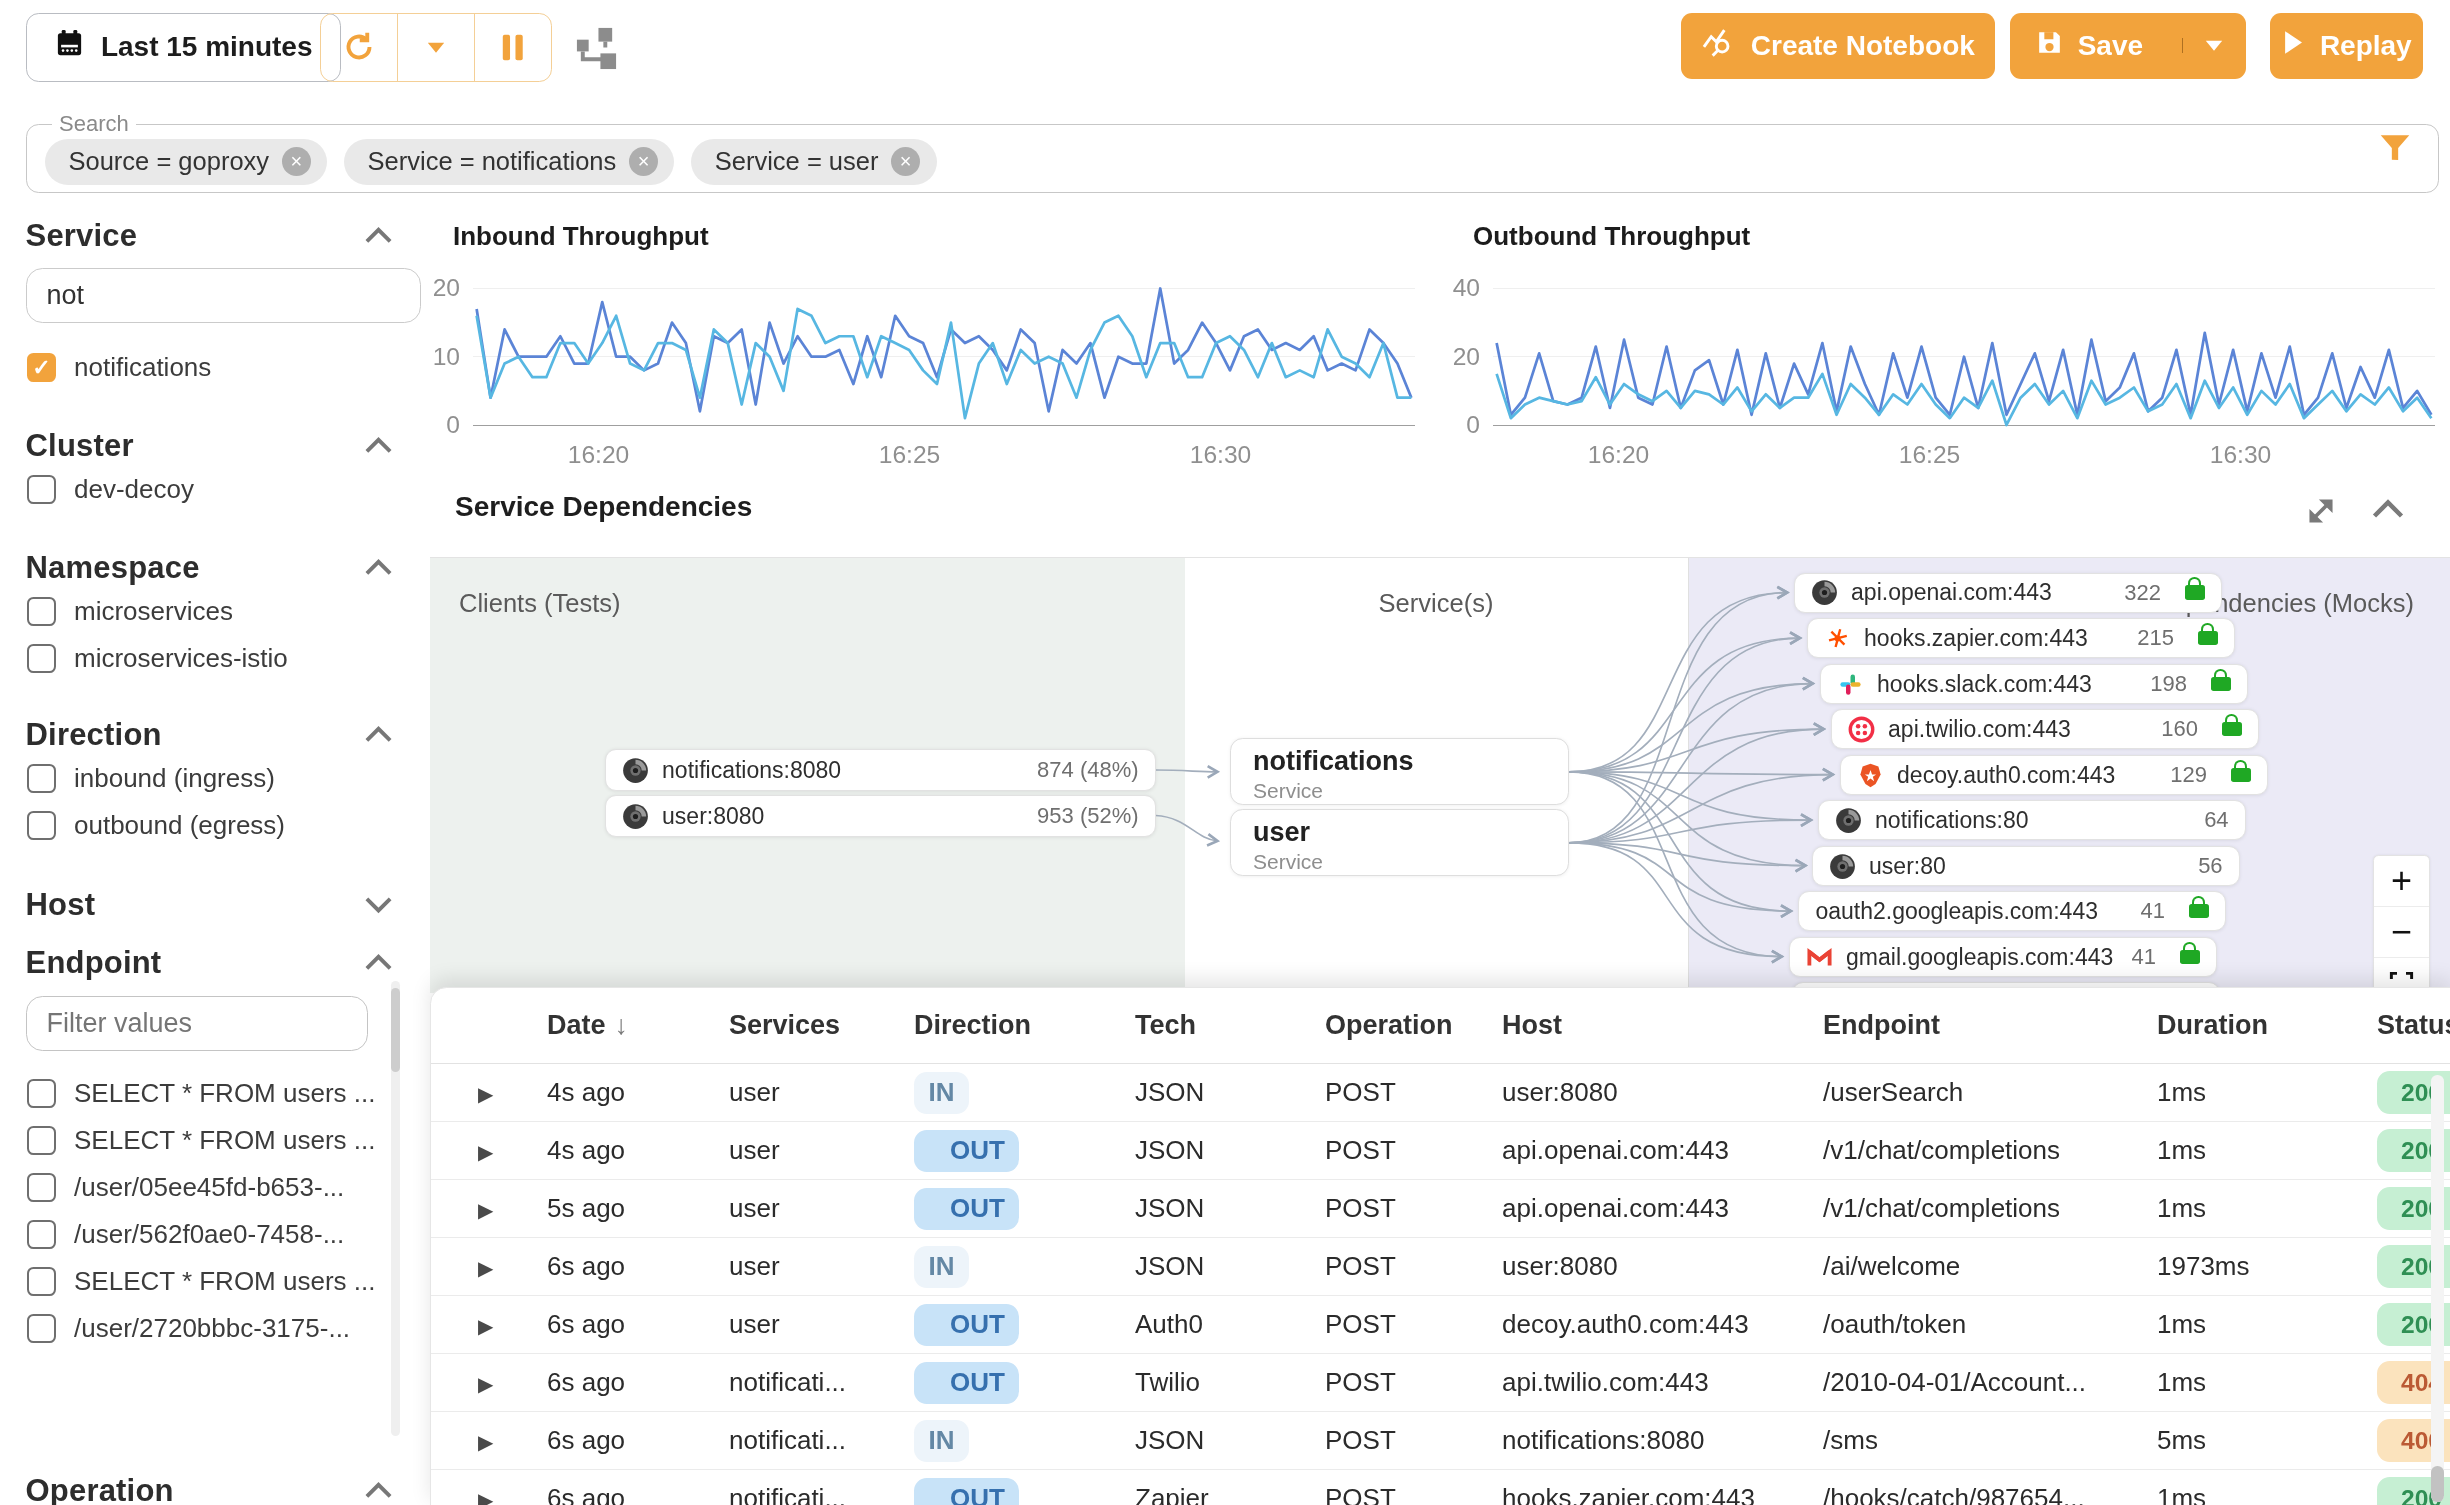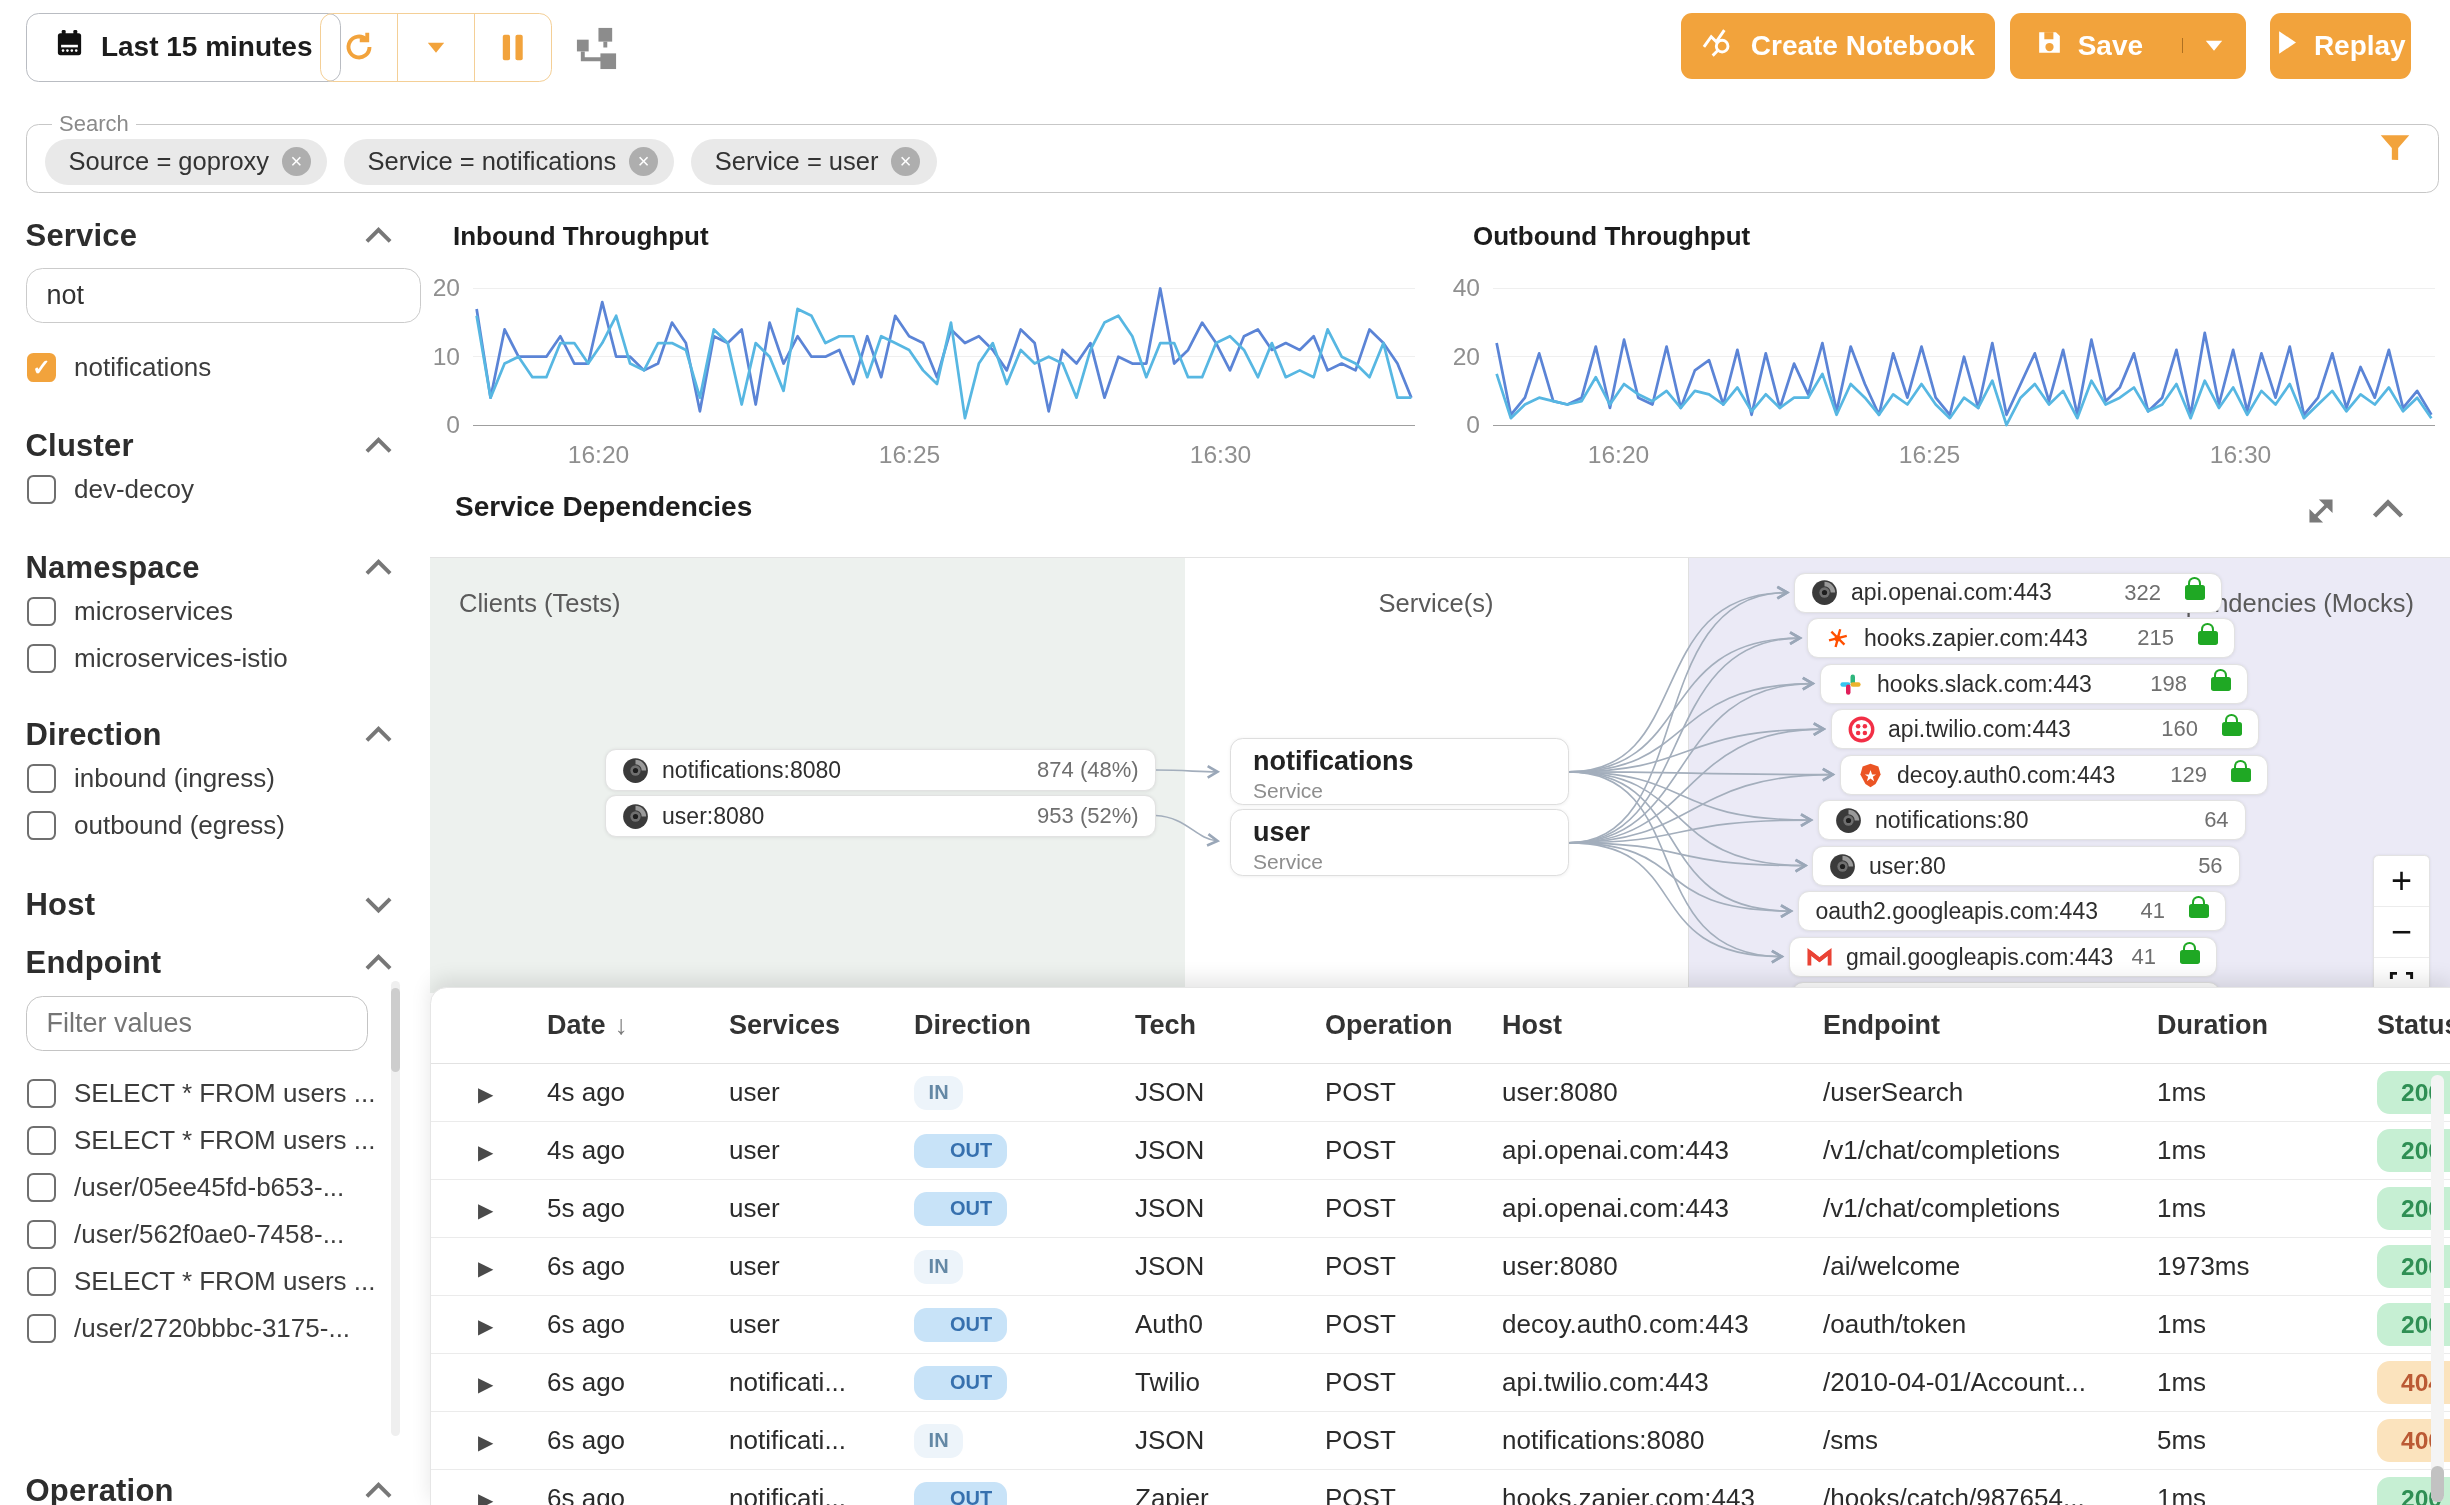--- a/index.html
+++ b/index.html
@@ -84,21 +84,21 @@
 
   
   #tablePanel{left:430px;top:987px;width:2020px;height:518px;background:#fff;
     border:0.9px solid #e6e6e6;border-radius:16.4px 0 0 0;box-shadow:0 -7.3px 20px rgba(0,0,0,.10);z-index:5;}
   .trow{display:grid;grid-template-columns:116px 182px 185px 221px 190px 177px 321px 334px 220px 146px;
     align-items:center;height:57px;font-size:26px;color:#2b2b2b;}
   .trow.head{height:75px;font-weight:700;color:#333;font-size:27px;}
   .trow.head{border-bottom:1.8px solid #e2e2e2;}
   .trow+.trow{border-top:0.9px solid #ebebeb;}
   .caret{padding-left:47px;color:#4a4a4a;font-size:20px;cursor:pointer;}
-  .pill{display:inline-block;padding:5.5px 14.6px;border-radius:12.7px;font-size:20px;font-weight:700;}
+  .pill{display:inline-block;padding:5.5px 14.6px;border-radius:12.7px;font-size:26px;font-weight:700;}
   .pill.in{background:#edf4fa;color:#6488a5;}
   .pill.out{background:#c8e3f8;color:#3670ae;padding-left:36px;}
   .pill.ok{background:#c6efd3;color:#2f8f54;padding:7.3px 24px;font-size:24.6px;}
   .pill.warn{background:#fbe3bd;color:#bb5a34;padding:7.3px 24px;font-size:24.6px;}
   .sortarr{color:#7a7a7a;font-weight:400;margin-left:9px;}
   .tbl-scroll{position:absolute;right:7.3px;top:87px;bottom:3.6px;width:12.7px;background:#f4f4f4;border-radius:6.4px;}
   .tbl-thumb{position:absolute;right:7.3px;width:12.7px;height:36px;bottom:3.6px;background:#c2c2c2;border-radius:6.4px;cursor:pointer;}
 </style>
 </head>
 <body>
@@ -173,21 +173,21 @@
       </span>
       <span>Save</span>
     </div>
     <div class="car">
       <svg width="20" height="14.6" viewBox="0 0 22 16">
           <polygon points="2,3 20,3 11,14" fill="#fff"></polygon>
         </svg>
     </div>
   </div>
 
-  <div class="abs obtn" style="left:2270px;width:141px;">
+  <div class="abs obtn" style="left:2270px;width:153px;">
     <span>
       <svg width="24" height="27" viewBox="0 0 20 24">
           <polygon points="3,2 18,12 3,22" fill="#fff"></polygon>
         </svg>
     </span>
     <span>Replay</span>
   </div>
 
   <fieldset class="abs search">
     <legend>Search</legend>

